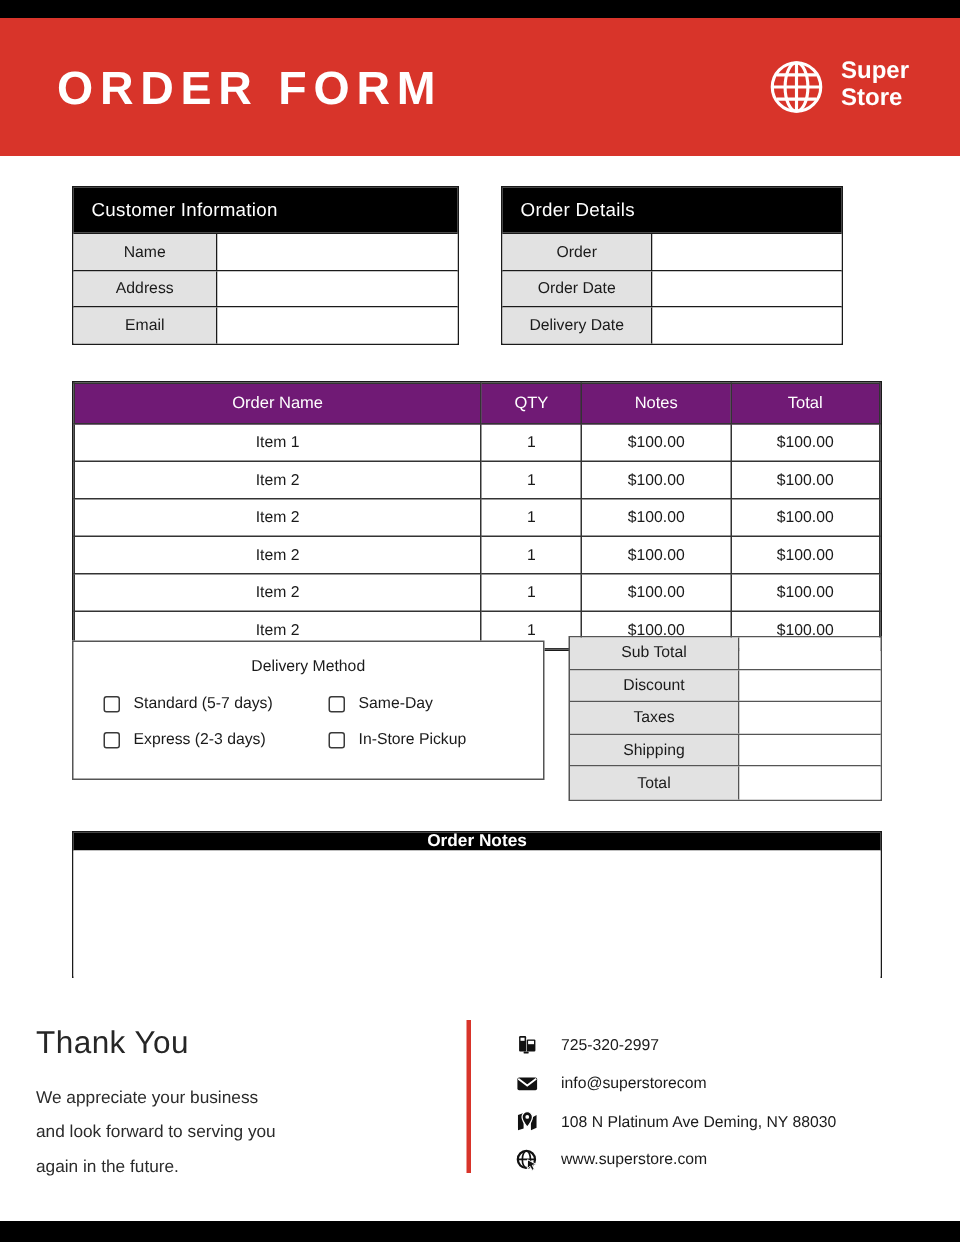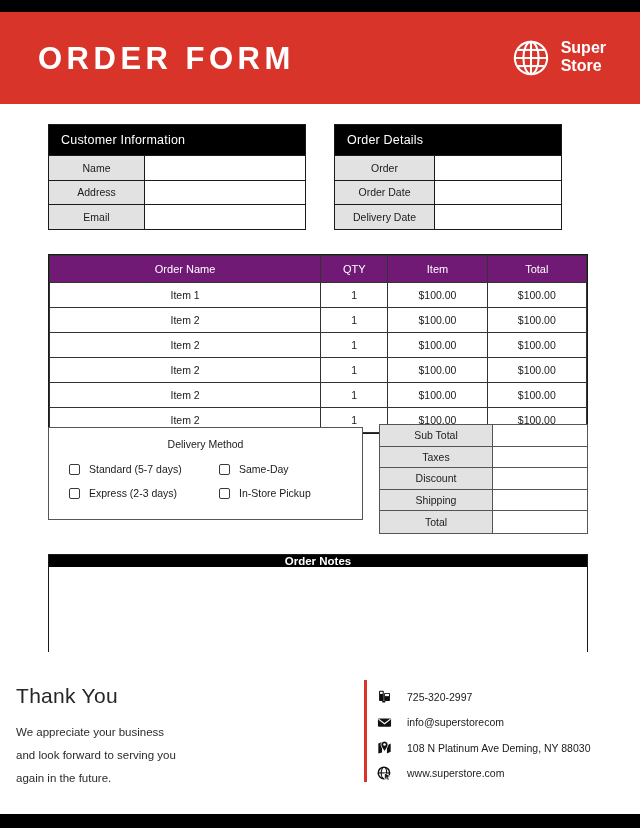--- a/index.html
+++ b/index.html
@@ -208,22 +208,22 @@
   .notes-body { height: 100%; background: #ffffff; }
 
   
   .footer {
     position: absolute;
     left: 0; top: 676px;
     width: 640px; height: 126px;
     display: flex;
   }
   .footer-left {
-    width: 364px;
-    padding-left: 16px;
+    width: 311px;
+    padding-left: 24px;
     padding-top: 8px;
   }
   .thanks {
     font-size: 21px;
     color: #262626;
     font-weight: normal;
     margin-bottom: 13px;
     letter-spacing: .3px;
   }
   .thanks-line {
@@ -233,21 +233,21 @@
   }
   .footer-divider {
     width: 3px;
     height: 102px;
     background: #d8342a;
     margin-top: 4px;
     flex: 0 0 auto;
   }
   .footer-right {
     flex: 1 1 auto;
-    padding-left: 10px;
+    padding-left: 30px;
     padding-top: 8px;
   }
   .contact-row {
     display: flex;
     align-items: center;
     gap: 15px;
     height: 25.5px;
   }
   .contact-icon {
     width: 15px; height: 15px;
@@ -317,21 +317,21 @@
       <div class="panel-value"></div>
     </div>
   </div>
 
   <div class="items">
     <table>
       <thead>
         <tr>
           <th class="col-name">Order Name</th>
           <th class="col-qty">QTY</th>
-          <th class="col-price">Item</th>
+          <th class="col-price">Notes</th>
           <th class="col-total">Total</th>
         </tr>
       </thead>
       <tbody>
         <tr>
           <td>Item 1</td>
           <td>1</td>
           <td>$100.00</td>
           <td>$100.00</td>
         </tr>
@@ -390,25 +390,25 @@
       </div>
     </div>
   </div>
 
   <div id="totals">
     <div class="tot-row">
       <div class="tot-label">Sub Total</div>
       <div class="tot-value"></div>
     </div>
     <div class="tot-row">
+      <div class="tot-label">Discount</div>
+      <div class="tot-value"></div>
+    </div>
+    <div class="tot-row">
       <div class="tot-label">Taxes</div>
-      <div class="tot-value"></div>
-    </div>
-    <div class="tot-row">
-      <div class="tot-label">Discount</div>
       <div class="tot-value"></div>
     </div>
     <div class="tot-row">
       <div class="tot-label">Shipping</div>
       <div class="tot-value"></div>
     </div>
     <div class="tot-row">
       <div class="tot-label">Total</div>
       <div class="tot-value"></div>
     </div>

